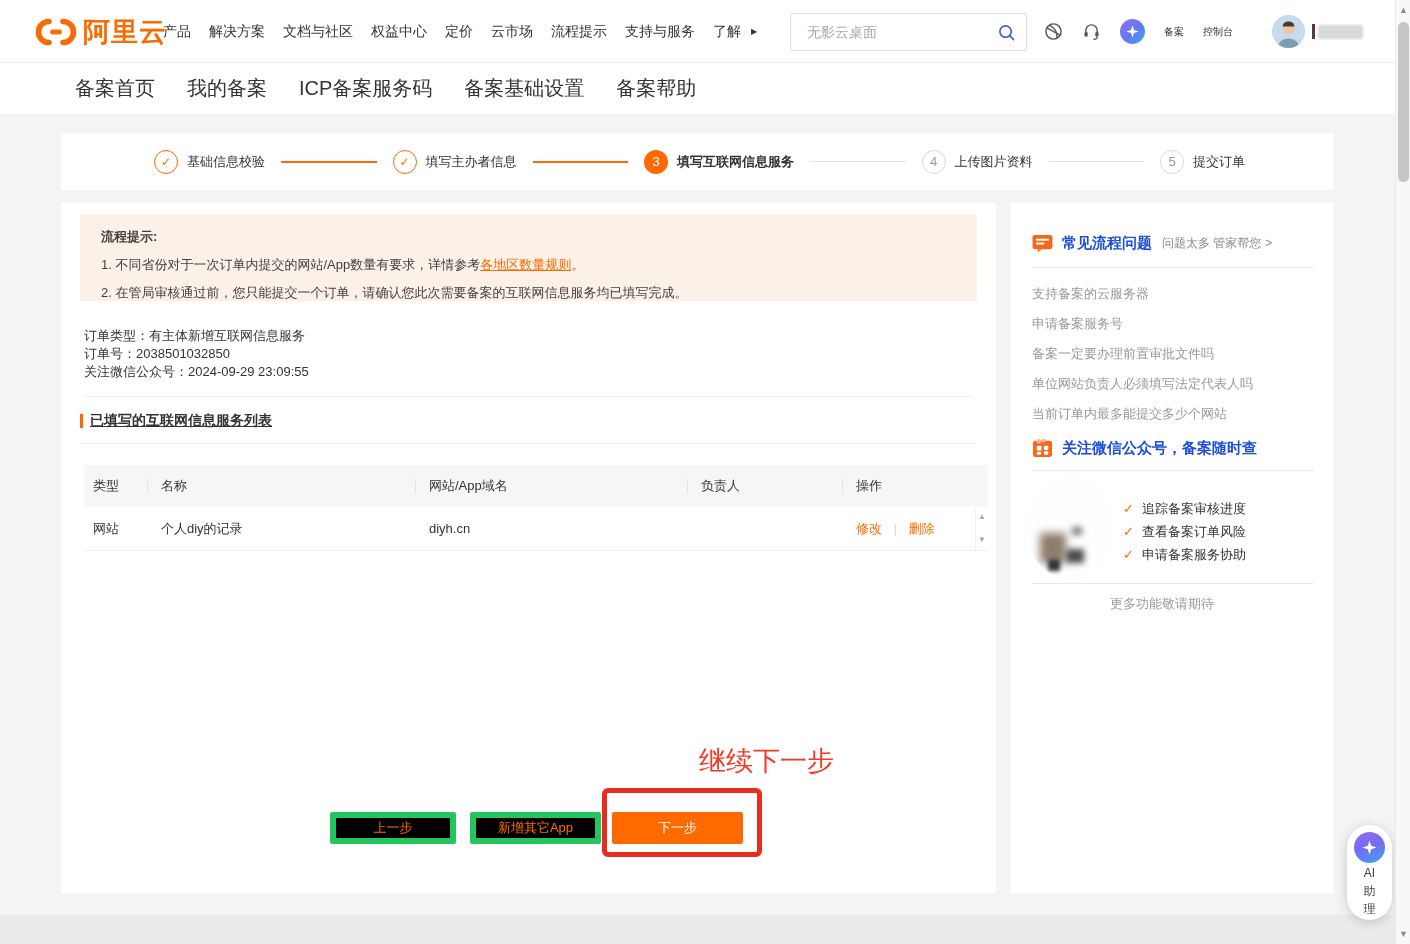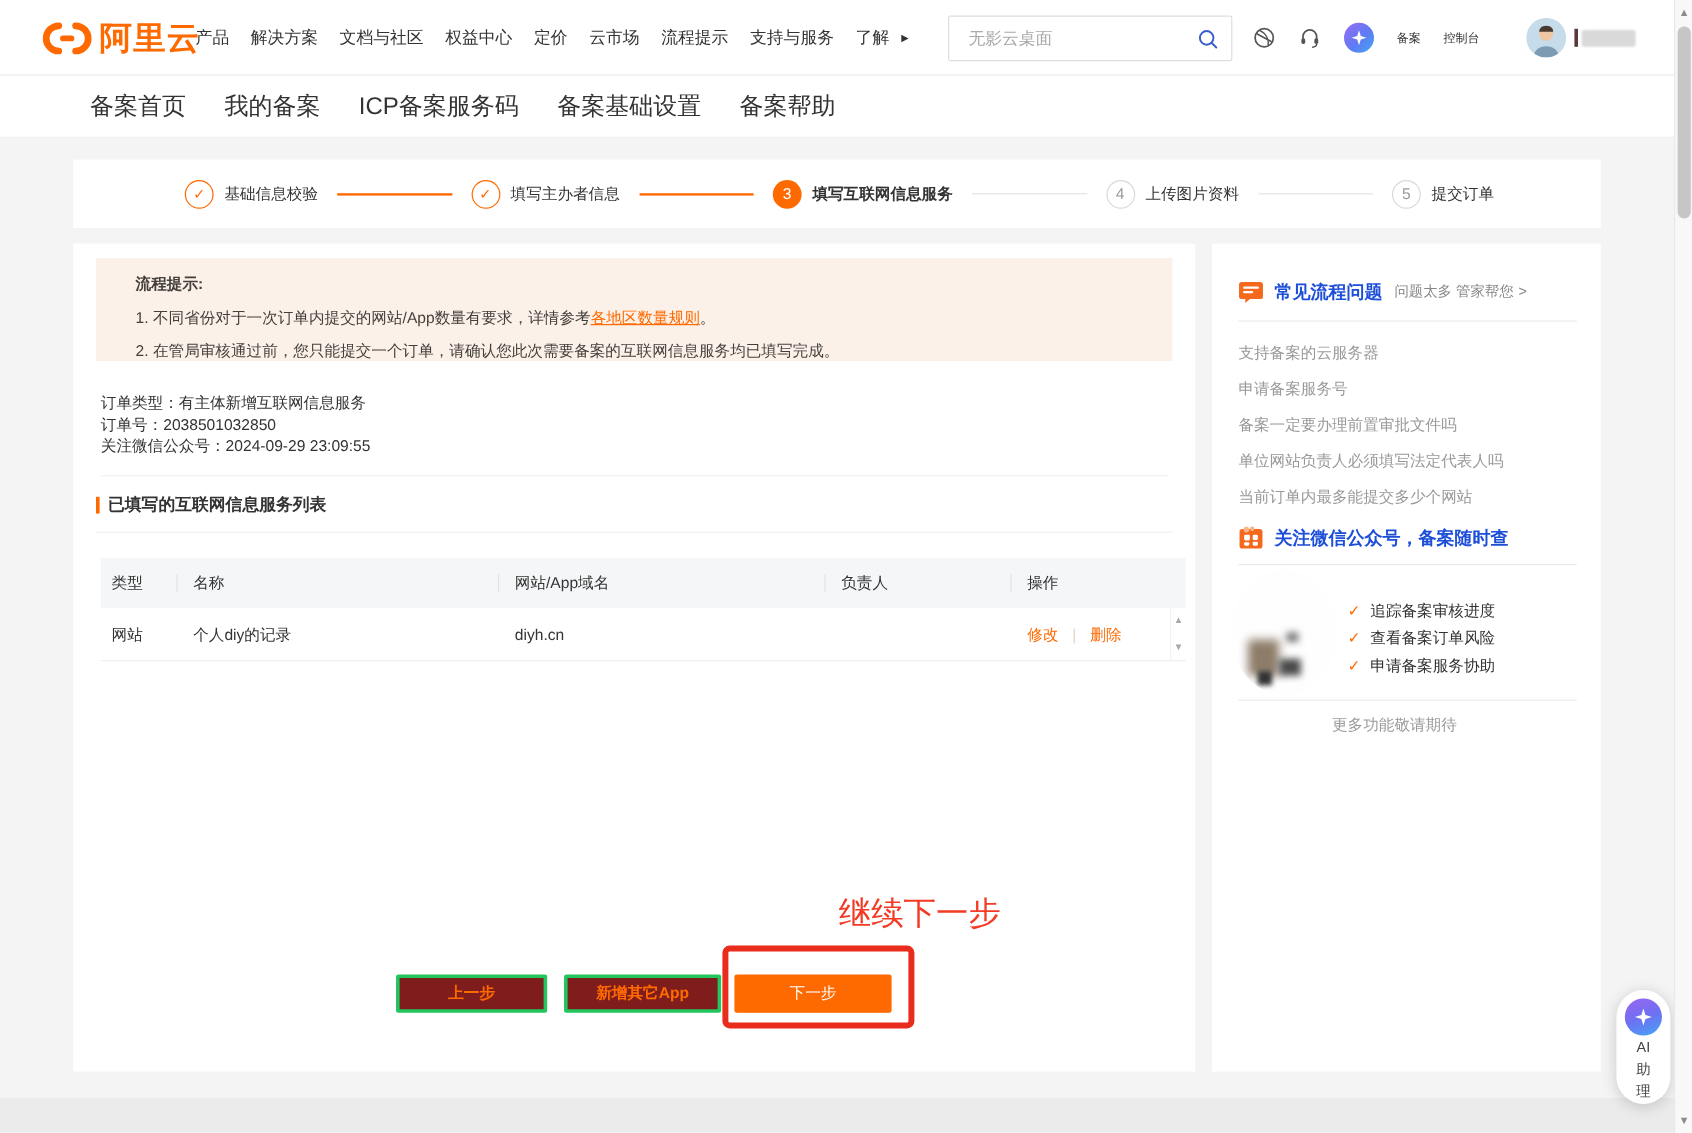--- a/index.html
+++ b/index.html
@@ -43,49 +43,49 @@
   .step-circle.done { border:1px solid #ff6a00; color:#ff6a00; background:#fff; font-size:12px; }
   .step-circle.active { background:#ff6a00; color:#fff; }
   .step-circle.todo { border:1px solid #d9d9d9; color:#999; background:#fff; }
   .step-label { font-size:13px; color:#333; margin-left:9px; white-space:nowrap; }
   .step-label.bold { font-weight:bold; }
   .step-line { flex:1; height:2px; background:#ff6a00; margin:0 16px; }
   .step-line.gray { height:1px; background:#e3e3e3; }
 
   
   .main-card { position:absolute; left:61px; top:203px; width:935px; height:690px; background:#fff; }
-  .notice { margin:12px 19px 0; height:86px; background:#fcf1e8; padding:13px 33px; }
+  .notice { margin:12px 19px 0; height:86px; background:#fcf1e8; padding:13px 21px; }
   .notice-title { font-size:13px; font-weight:bold; color:#433f3c; }
   .notice-line { font-size:13px; color:#433f3c; margin-top:10px; }
   .notice-link { color:#ff6a00; text-decoration:underline; cursor:pointer; }
   .order-row { display:flex; margin:26px 23px 0; font-size:13px; color:#333;flex-direction:column; }
   .order-item.w1 { width:268px; } .order-item.w2 { width:203px; }
   .order-div { margin:15px 23px 0; border-bottom:1px solid #f0f0f0; }
-  .sec-head { display:flex; align-items:center; margin:15px 19px 0; }
+  .sec-head { display:flex; align-items:center; margin:15px 19px 0;text-decoration:underline; }
   .sec-bar { width:3px; height:14px; background:#ff6a00; margin-right:7px; }
   .sec-title { font-size:14px; font-weight:bold; color:#333; }
   .sec-div { margin:13px 19px 0; border-bottom:1px solid #f0f0f0; }
 
   .table { margin:21px 23px 0; width:904px; font-size:13px; }
   .thead { display:flex; height:42px; align-items:center; background:#f5f6f7; color:#333; }
   .trow { display:flex; height:44px; align-items:center; background:#fff; border-bottom:1px solid #efefef; position:relative; }
   .c-type { width:77px; padding-left:9px; } .c-name { width:268px; } .c-domain { width:272px; }
   .c-owner { width:155px; } .c-ops { width:119px; } .c-scroll { width:13px; align-self:stretch; position:relative; }
   .thead .c-name, .thead .c-domain, .thead .c-owner, .thead .c-ops { position:relative; }
   .thead .c-name::before, .thead .c-domain::before, .thead .c-owner::before, .thead .c-ops::before {
     content:""; position:absolute; left:-14px; top:50%; transform:translateY(-50%); width:1px; height:15px; background:#e2e3e5; }
   .owner-redact { width:64px; height:14px; background:#e2e2e2; border-radius:2px; filter:blur(1px); }
   .op-link { color:#ff6a00; cursor:pointer; }
   .op-sep { color:#e8d4c4; margin:0 8px; }
   .tbl-scroll { position:absolute; right:0; top:0; bottom:0; width:13px; border-left:1px solid #f2f2f2; display:flex; flex-direction:column; justify-content:space-between; align-items:center; padding:6px 0; }
   .tbl-arrow { font-size:8px; color:#a9a9a9; line-height:1; cursor:pointer; }
 
   .btns { position:absolute; top:609px; left:0; width:935px; height:34px; }
   .btn { position:absolute; height:32px; border-radius:2px; font-size:13px; display:flex; align-items:center; justify-content:center; cursor:pointer; font-family:inherit; }
-  .btn.ghost { background:#7f1d1d; border:3px solid #22c55e; color:#ff6a00;font-weight:bold; }
+  .btn.ghost { background:#000000; border:6px solid #22c55e; color:#ff6a00; }
   .btn-prev { left:269px; width:126px; }
   .btn-add { left:409px; width:131px; }
   .btn-next { left:551px; width:131px; background:#ff6a00; border:1px solid #ff6a00; color:#fff; }
 
   .anno-text { position:absolute; left:638px; top:540px; font-size:27px; color:#f23a25; white-space:nowrap; z-index:9; }
   .anno-box { position:absolute; left:541px; top:585px; width:160px; height:69px; border:5px solid #e92c1b; border-radius:6px; z-index:9; }
 
   
   .sidebar { position:absolute; left:1010px; top:203px; width:324px; height:690px; background:#fff; }
   .sb-head { position:absolute; left:22px; display:flex; align-items:center; }

